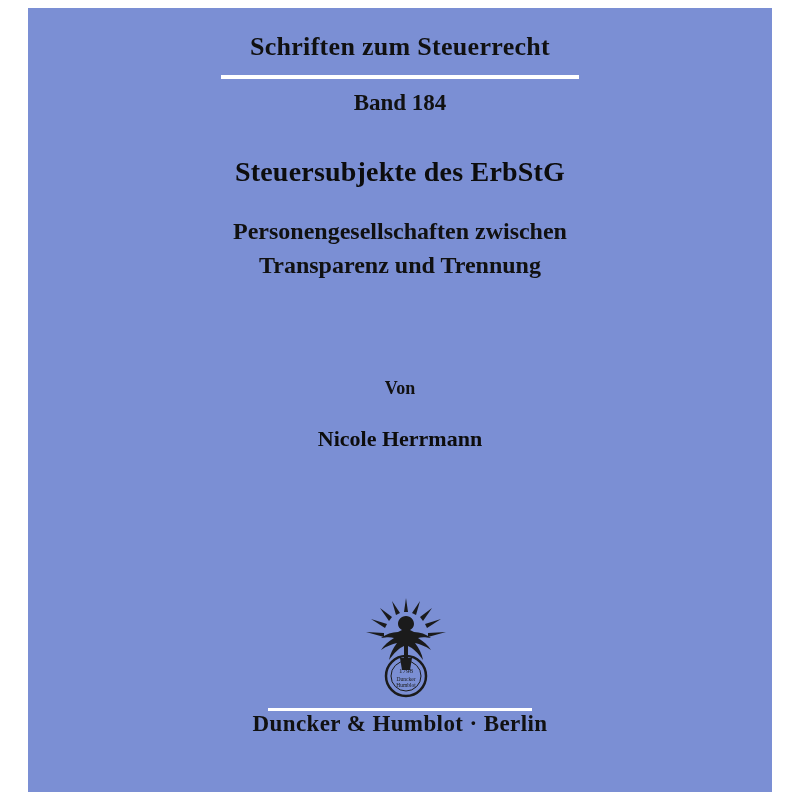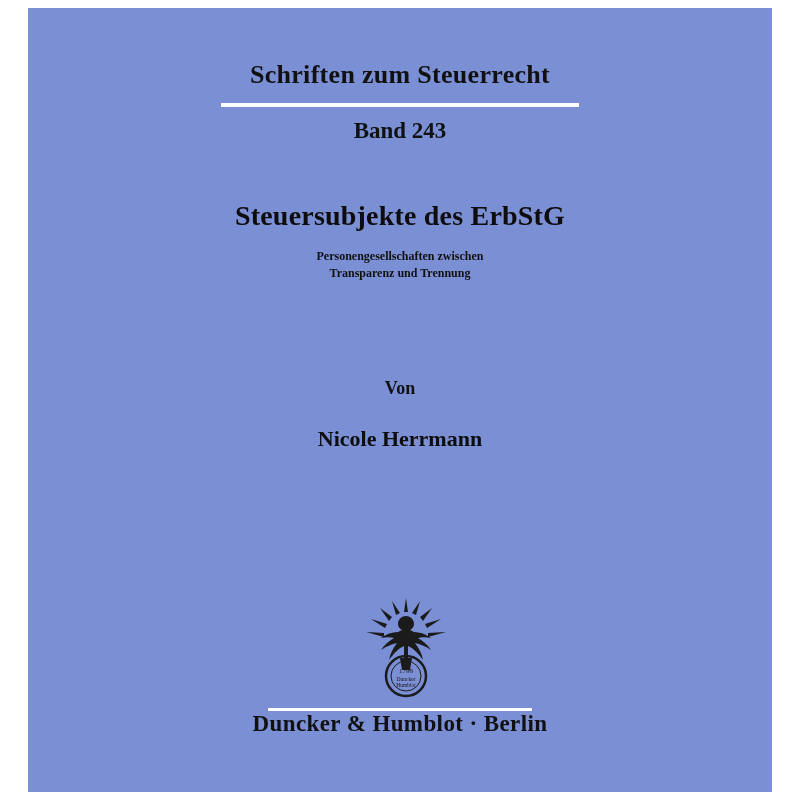--- a/index.html
+++ b/index.html
@@ -27,50 +27,50 @@
     top: 8px;
     width: 744px;
     height: 784px;
     background: #7b8fd4;
     box-sizing: border-box;
     display: flex;
     flex-direction: column;
     align-items: center;
   }
   .series-title {
-    margin-top: 52px;
+    margin-top: 24px;
     font-size: 26px;
     font-weight: bold;
     color: #111111;
     letter-spacing: 0.3px;
     text-align: right;
   }
   .rule {
     width: 358px;
     height: 4px;
     background: #ffffff;
     margin-top: 13px;
   }
   .band {
     margin-top: 11px;
     font-size: 23px;
     font-weight: bold;
     color: #111111;
     text-align: center;
   }
   .main-title {
-    margin-top: 56px;
+    margin-top: 40px;
     font-size: 28px;
     font-weight: bold;
     color: #0d0d0d;
     letter-spacing: 0.2px;
   }
   .subtitle {
-    margin-top: 16px;
-    font-size: 12px;
+    margin-top: 26px;
+    font-size: 24px;
     font-weight: bold;
     color: #111111;
     text-align: center;
     line-height: 1.42;
   }
   .author-label {
     margin-top: 96px;
     font-size: 18px;
     font-weight: bold;
     color: #111111;
@@ -121,21 +121,21 @@
 </head>
 <body>
 
 <div id="cover">
   <div class="book">
 
     <div class="series-title">Schriften zum Steuerrecht</div>
 
     <div class="rule"></div>
 
-    <div class="band">Band 243</div>
+    <div class="band">Band 184</div>
 
     <div class="main-title">Steuersubjekte des ErbStG</div>
 
     <div class="subtitle">
       <div>Personengesellschaften zwischen</div>
       <div>Transparenz und Trennung</div>
     </div>
 
     <div class="author-label">Von</div>
 

